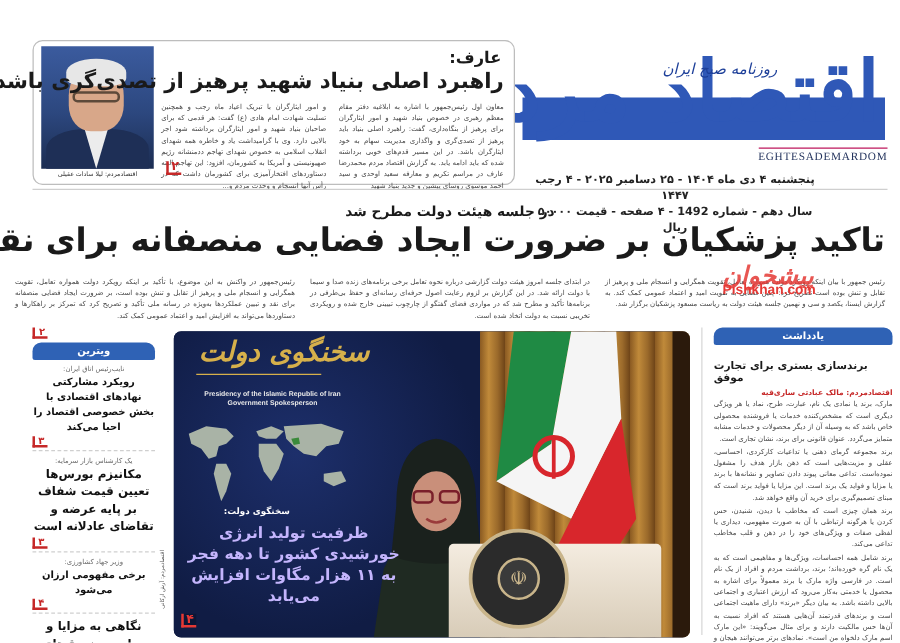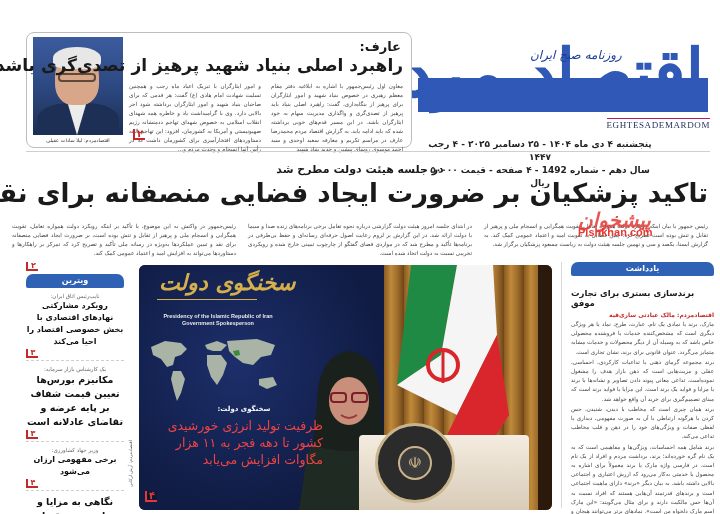--- a/index.html
+++ b/index.html
@@ -62,22 +62,22 @@
   .ph-en { position: absolute; left: 14px; top: 48px; width: 130px; font-family: "Liberation Sans", sans-serif; font-size: 5.5px; color: #e8e8e8; text-align: center; direction: ltr; line-height: 7px; font-weight: bold; }
   .ph-map { position: absolute; left: 8px; top: 70px; }
   .ph-curtain { position: absolute; left: 245px; top: 0; width: 168px; height: 245px;
                 background: repeating-linear-gradient(90deg, #8a5a22 0px, #c08a3a 7px, #9b6a2b 14px, #6e4418 20px); }
   .ph-frame { position: absolute; right: 0; top: 0; width: 14px; height: 245px; background: #2b1a0c; }
   .flag { position: absolute; left: 258px; top: 0; width: 112px; height: 210px; }
   .woman { position: absolute; left: 150px; top: 70px; width: 120px; height: 175px; }
   .podium { position: absolute; left: 220px; top: 170px; width: 170px; height: 75px; background: linear-gradient(180deg, #f4ece0, #d8ccb8); border-radius: 4px 4px 0 0; }
   .seal { position: absolute; left: 236px; top: 158px; width: 80px; height: 80px; border-radius: 50%; background: #2b2b2b; border: 3px solid #c9b58b; }
   .seal .inner { position: absolute; left: 20px; top: 20px; width: 34px; height: 34px; border-radius: 50%; border: 2px solid #c9b58b; background: #3a3a3a; color: #c9b58b; font-size: 16px; text-align: center; line-height: 30px; }
-  .ph-kicker { position: absolute; left: 40px; top: 140px; width: 130px; text-align: center; color: #fff; font-size: 7px; font-weight: bold; }
-  .ph-title { position: absolute; left: 8px; top: 152px; width: 176px; color: #ef4444; font-size: 12.5px; font-weight: normal; line-height: 17px; }
+  .ph-kicker { position: absolute; left: 40px; top: 140px; width: 130px; text-align: left; color: #fff; font-size: 7px; font-weight: bold; }
+  .ph-title { position: absolute; left: 8px; top: 152px; width: 176px; text-align: center; color: #c4b5fd; font-size: 12.5px; font-weight: bold; line-height: 17px; }
   .photo .page-ref { position: absolute; left: 6px; top: 226px; color: #e53935; border-color: #e53935; background: rgba(0,0,0,0.2); }
   .photo-credit { position: absolute; left: 128px; top: 440px; width: 8px; height: 70px; font-size: 4.5px; color: #555; writing-mode: vertical-rl; transform: rotate(180deg); }
 
   
   .note { position: absolute; left: 571px; top: 262px; width: 143px; bottom: 6px; }
   .note .section-pill { margin-bottom: 12px; }
   .note-title { font-size: 8.5px; font-weight: bold; text-align: left; margin-bottom: 3px; }
   .note-author { font-size: 6px; color: #c62828; font-weight: bold; margin-bottom: 2px; }
   .note-body { font-size: 5.6px; line-height: 9.2px; color: #444; text-align: justify; }
   .note-body p { margin-bottom: 1px; }

